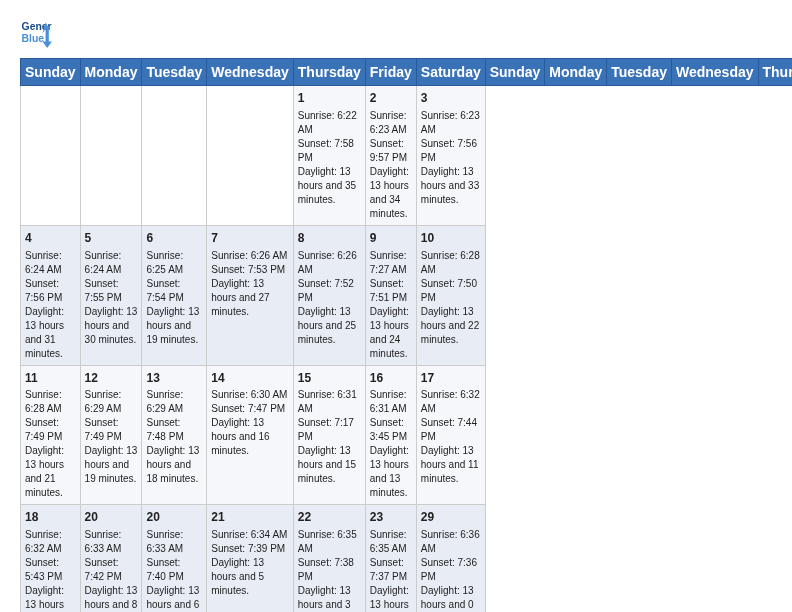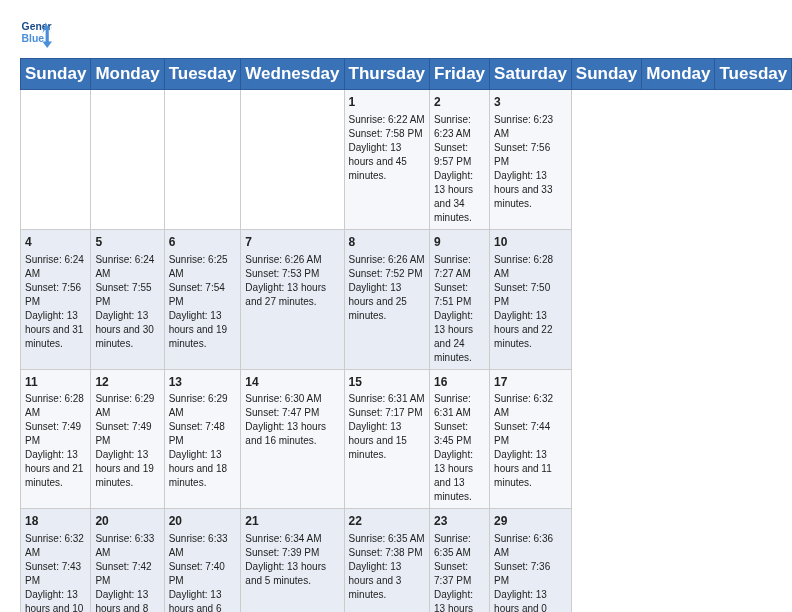--- a/index.html
+++ b/index.html
@@ -40,21 +40,21 @@
     table {
       width: 100%;
       border-collapse: collapse;
       font-size: 10.5px;
     }
     thead tr th {
       background: #3a72b8;
       color: #fff;
       padding: 5px 4px;
       text-align: left;
-      font-size: 17px;
+      font-size: 14px;
       font-weight: bold;
       border: 1px solid #2a5a9a;
     }
     tbody tr td {
       border: 1px solid #ccc;
       vertical-align: top;
       padding: 4px 4px;
       width: 113px;
       min-height: 80px;
       font-size: 10px;
@@ -116,21 +116,21 @@
   <tbody id="calendar-body">
   <tr>
         <td class="empty-cell"></td>
         <td class="empty-cell"></td>
         <td class="empty-cell"></td>
         <td class="empty-cell"></td>
         <td>
           <span class="day-number">1</span>
           <div>Sunrise: 6:22 AM</div>
           <div>Sunset: 7:58 PM</div>
-          <div>Daylight: 13 hours and 45 minutes.</div>
+          <div>Daylight: 13 hours and 35 minutes.</div>
         </td>
         <td>
           <span class="day-number">2</span>
           <div>Sunrise: 6:23 AM</div>
           <div>Sunset: 9:57 PM</div>
           <div>Daylight: 13 hours and 34 minutes.</div>
         </td>
         <td>
           <span class="day-number">3</span>
           <div>Sunrise: 6:23 AM</div>
@@ -223,21 +223,21 @@
           <span class="day-number">17</span>
           <div>Sunrise: 6:32 AM</div>
           <div>Sunset: 7:44 PM</div>
           <div>Daylight: 13 hours and 11 minutes.</div>
         </td>
       </tr>
       <tr>
         <td>
           <span class="day-number">18</span>
           <div>Sunrise: 6:32 AM</div>
-          <div>Sunset: 7:43 PM</div>
+          <div>Sunset: 5:43 PM</div>
           <div>Daylight: 13 hours and 10 minutes.</div>
         </td>
         <td>
           <span class="day-number">20</span>
           <div>Sunrise: 6:33 AM</div>
           <div>Sunset: 7:42 PM</div>
           <div>Daylight: 13 hours and 8 minutes.</div>
         </td>
         <td>
           <span class="day-number">20</span>

